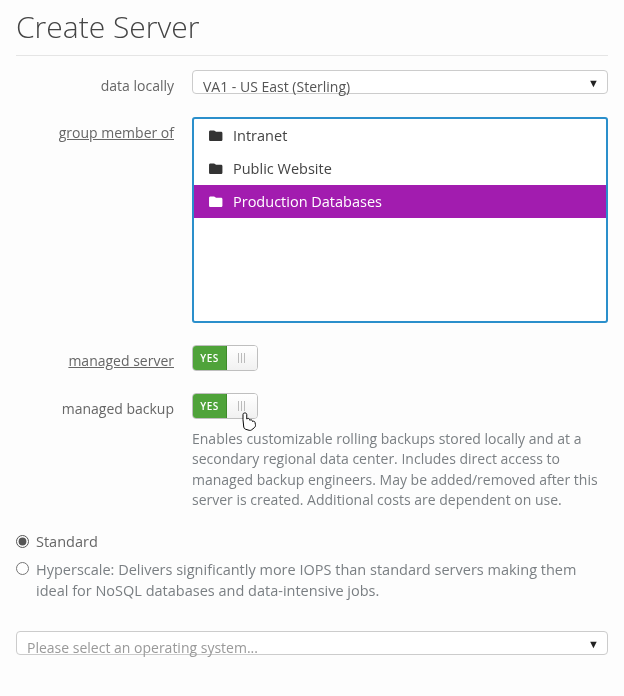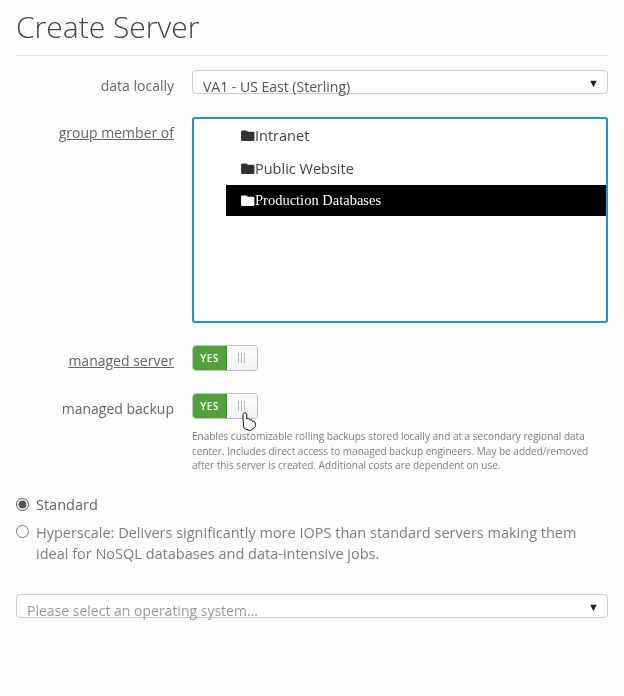--- a/index.html
+++ b/index.html
@@ -59,24 +59,23 @@
     background: #fff;
     overflow: hidden;
   }
   .group-item {
     padding: 7px 10px 7px 14px;
     font-size: 14.5px;
     color: #444;
     cursor: pointer;
     display: flex;
     align-items: center;
-    gap: 0;
-    margin-left: 32px;
-  }
-  .group-item.selected { background: #000000; color: #fff; font-family: Liberation Serif, serif; }
+    gap: 10px;
+  }
+  .group-item.selected { background: #a21caf; color: #fff; }
   .folder-icon { width: 15px; height: 12px; display: inline-block; }
   .folder-icon svg { width: 100%; height: 100%; display: block; }
   .toggle {
     display: inline-flex;
     width: 66px; height: 26px;
     border: 1px solid #bfbfbf;
     border-radius: 4px;
     overflow: hidden;
     cursor: pointer;
     background: #fff;
@@ -109,21 +108,21 @@
   }
   .backup-wrap { position: relative; }
   .cursor-icon {
     position: absolute;
     left: 48px; top: 18px;
     width: 18px; height: 22px;
     pointer-events: none;
   }
   .help-text {
     margin-top: 10px;
-    font-size: 10px;
+    font-size: 14px;
     line-height: 1.45;
     color: #7a7f83;
   }
   .radio-group { font-size: 14.5px; color: #666; }
   .radio-opt { display: flex; align-items: flex-start; gap: 7px; margin-bottom: 8px; }
   .radio-opt input { margin-top: 3px; accent-color: #555; cursor: pointer; }
   .radio-desc { color: #7a7f83; line-height: 1.45; }
   .os-select { color: #999; }
 </style>
 </head>

